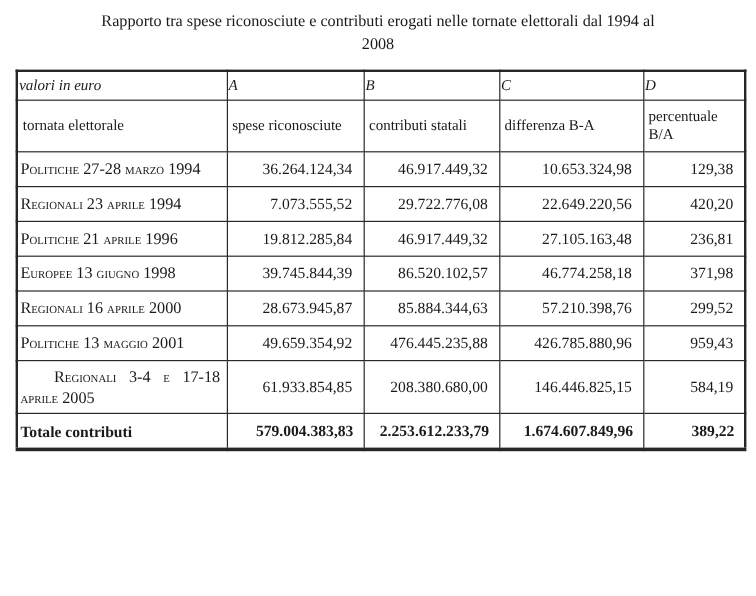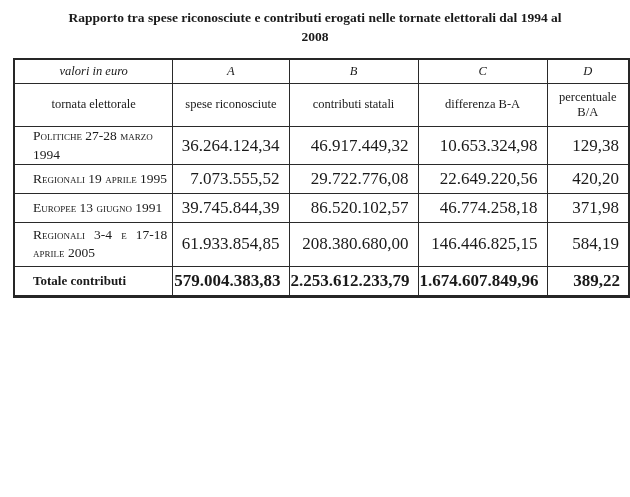--- a/index.html
+++ b/index.html
@@ -13,21 +13,21 @@
     color: #1a1a1a;
   }
   .page {
     width: 630px;
     height: 497px;
     position: relative;
   }
   .doc-title {
     padding-top: 9px;
     text-align: center;
-    font-weight: bold;
+    font-weight: normal;
     font-size: 13.5px;
     line-height: 1.4;
   }
   .doc-title span { display: block; }
   table.report {
     border-collapse: collapse;
     table-layout: fixed;
     margin: 11px 0 0 13px;
     border: 2px solid #262626;
     border-bottom: 3px solid #262626;
@@ -44,43 +44,44 @@
   col.c3 { width: 113px; }
   col.c4 { width: 120px; }
   col.c5 { width: 85px; }
   tr.letters-row { height: 25px; }
   tr.headers-row { height: 43px; margin-top: 26px; }
   tr.data-row { height: 29px; }
   tr.data-row.tall { height: 44px; }
   tr.total-row { height: 30px; }
   .report th {
     font-weight: normal;
-    text-align: center;
+    text-align: left;
     font-size: 12.5px;
   }
   .corner-cell, .letter-cell {
     font-style: italic;
   }
   .letter-cell { font-size: 13px; }
   .headers-row th { white-space: normal; line-height: 1.25; padding: 0 4px; }
   td.label-cell {
     font-variant: small-caps;
     font-size: 13.5px;
     text-align: left;
-    padding: 0 5px 0 18px;
+    padding: 0 5px 0 2px;
     white-space: normal;
     line-height: 1.35;
   }
   td.label-cell .jline {
     text-align: justify;
     text-align-last: justify;
+    margin-left: 28px;
   }
   td.num-cell {
     text-align: right;
-    font-size: 17px;
+    font-size: 13px;
     padding-right: 9px;
   }
   td.num-cell.col-d { }
   tr.total-row td { font-weight: bold; }
   tr.total-row td.label-cell {
     font-variant: normal;
     font-size: 13px;
   }
   tr.total-row td.num-cell { padding-right: 8px; }
 </style>
@@ -120,32 +121,53 @@
     </thead>
     <tbody>
         <tr class="data-row">
           <td class="label-cell">Politiche 27-28 marzo 1994</td>
           <td class="num-cell col-a">36.264.124,34</td>
           <td class="num-cell col-b">46.917.449,32</td>
           <td class="num-cell col-c">10.653.324,98</td>
           <td class="num-cell col-d">129,38</td>
         </tr>
         <tr class="data-row">
-          <td class="label-cell">Regionali 19 aprile 1995</td>
+          <td class="label-cell">Regionali 23 aprile 1994</td>
           <td class="num-cell col-a">7.073.555,52</td>
           <td class="num-cell col-b">29.722.776,08</td>
           <td class="num-cell col-c">22.649.220,56</td>
           <td class="num-cell col-d">420,20</td>
         </tr>
         <tr class="data-row">
-          <td class="label-cell">Europee 13 giugno 1991</td>
+          <td class="label-cell">Politiche 21 aprile 1996</td>
+          <td class="num-cell col-a">19.812.285,84</td>
+          <td class="num-cell col-b">46.917.449,32</td>
+          <td class="num-cell col-c">27.105.163,48</td>
+          <td class="num-cell col-d">236,81</td>
+        </tr>
+        <tr class="data-row">
+          <td class="label-cell">Europee 13 giugno 1998</td>
           <td class="num-cell col-a">39.745.844,39</td>
           <td class="num-cell col-b">86.520.102,57</td>
           <td class="num-cell col-c">46.774.258,18</td>
           <td class="num-cell col-d">371,98</td>
+        </tr>
+        <tr class="data-row">
+          <td class="label-cell">Regionali 16 aprile 2000</td>
+          <td class="num-cell col-a">28.673.945,87</td>
+          <td class="num-cell col-b">85.884.344,63</td>
+          <td class="num-cell col-c">57.210.398,76</td>
+          <td class="num-cell col-d">299,52</td>
+        </tr>
+        <tr class="data-row">
+          <td class="label-cell">Politiche 13 maggio 2001</td>
+          <td class="num-cell col-a">49.659.354,92</td>
+          <td class="num-cell col-b">476.445.235,88</td>
+          <td class="num-cell col-c">426.785.880,96</td>
+          <td class="num-cell col-d">959,43</td>
         </tr>
         <tr class="data-row tall">
           <td class="label-cell">
             <div class="jline">Regionali 3-4 e 17-18</div>
             <div>aprile 2005</div>
           </td>
           <td class="num-cell col-a">61.933.854,85</td>
           <td class="num-cell col-b">208.380.680,00</td>
           <td class="num-cell col-c">146.446.825,15</td>
           <td class="num-cell col-d">584,19</td>

